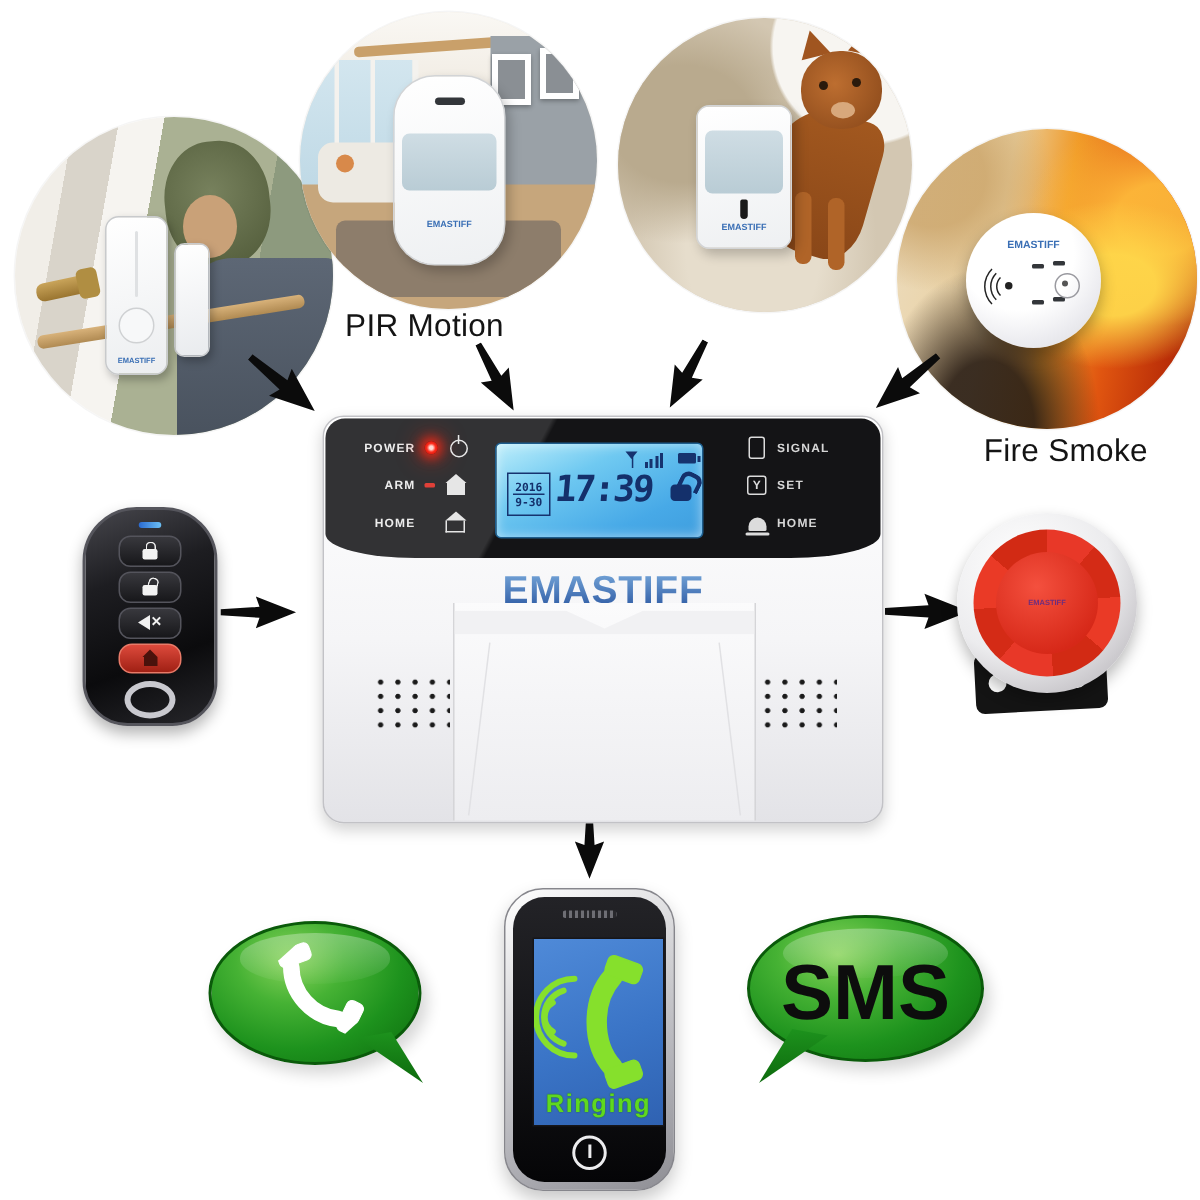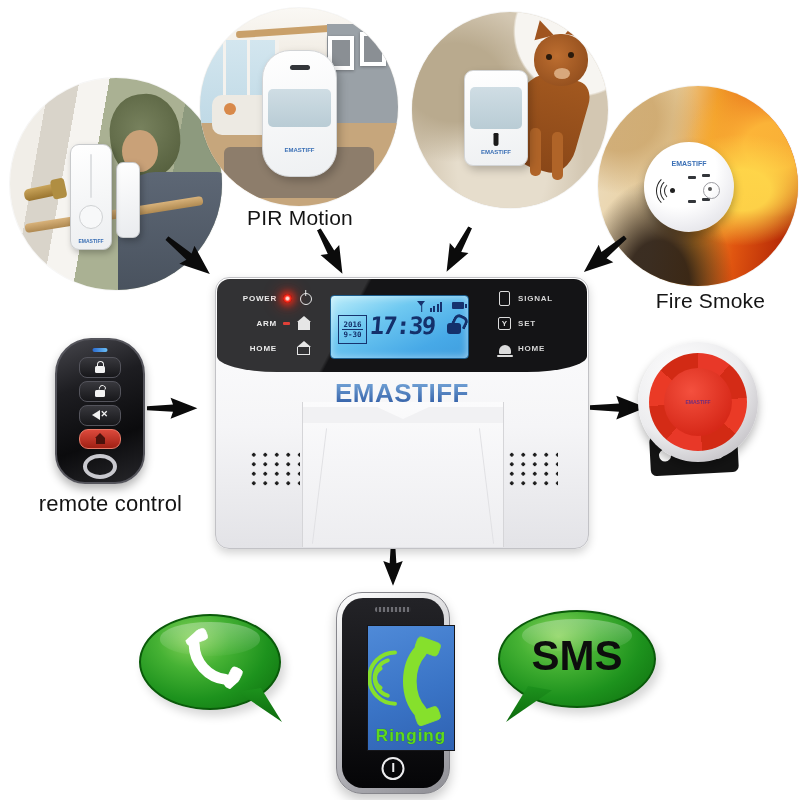--- a/index.html
+++ b/index.html
@@ -175,30 +175,30 @@
   
   .bubble{position:absolute;border-radius:50%;
       background:radial-gradient(ellipse at 38% 26%,#8ad45c 0%,#46b234 30%,#1d921d 62%,#0d6a0d 100%);
       border:2px solid #0a5a0a;box-shadow:4px 6px 10px rgba(0,0,0,.16);}
   .bubble::before{content:"";position:absolute;left:14%;right:14%;top:7%;height:36%;border-radius:50%;
       background:linear-gradient(rgba(255,255,255,.30),rgba(255,255,255,.03));}
   .tail{position:absolute;background:linear-gradient(#1d921d,#0d6a0d);}
   .tail.r{clip-path:polygon(0 12%,100% 100%,52% 0);}
   .tail.l{clip-path:polygon(100% 12%,0 100%,48% 0);}
   .bub-phone{position:absolute;left:42px;top:12px;width:58px;height:66px;transform:rotate(-42deg);color:#ffffff;}
-  .sms-txt{position:absolute;left:0;right:0;top:20px;text-align:center;font-size:42px;font-weight:700;color:#0d0d0d;}
+  .sms-txt{position:absolute;left:0;right:0;top:20px;text-align:center;font-size:52px;font-weight:700;color:#0d0d0d;}
 
   
   .phone{position:absolute;left:336px;top:592px;width:112px;height:200px;border-radius:26px;
       background:linear-gradient(150deg,#ffffff 0%,#dddddf 30%,#b0b0b6 70%,#8e8e94 100%);
       border:1px solid #86868c;box-shadow:0 6px 12px rgba(0,0,0,.22);}
   .p-face{position:absolute;inset:5px;border-radius:21px;background:linear-gradient(#232327,#050507);}
   .p-speaker{position:absolute;top:9px;left:50%;transform:translateX(-50%);width:36px;height:5px;border-radius:2px;
       background:repeating-linear-gradient(90deg,#6e6e74 0 2px,#28282c 2px 4px);}
-  .p-screen{position:absolute;left:25px;top:27px;width:86px;height:124px;
+  .p-screen{position:absolute;left:13px;top:27px;width:86px;height:124px;
       background:linear-gradient(160deg,#4f8ad8 0%,#3a74c6 55%,#2f62b2 100%);border:1px solid #16161a;}
   .p-ring{position:absolute;left:0;right:0;bottom:4px;text-align:center;font-size:17px;font-weight:700;
       color:#5fd81f;letter-spacing:1px;text-shadow:0 0 1px #1d6a08;}
   .p-btn{position:absolute;bottom:8px;left:50%;transform:translateX(-50%);width:19px;height:19px;
       border:2.5px solid #ececee;border-radius:50%;}
   .p-btn::before{content:"";position:absolute;left:50%;top:4px;width:2.5px;height:9px;background:#ececee;transform:translateX(-50%);}
 </style>
 </head>
 <body>
 
@@ -238,21 +238,21 @@
     <div class="lr-rug"></div>
     <div class="lr-sofa"></div>
     <div class="lr-pillow" style="left:12%;top:48%;"></div>
     <div class="lr-pillow" style="left:42%;top:50%;"></div>
     <div class="pir-dev" style="left:62px;top:42px;width:73px;height:125px;border-radius:28px;">
       <div class="pir-slot" style="top:14px;width:20px;height:5px;"></div>
       <div class="pir-lens" style="top:38px;height:38px;"></div>
       <div class="pir-txt" style="top:96px;">EMASTIFF</div>
     </div>
   </div>
-  <div class="devlabel" style="left:205px;top:206px;width:190px;">PIR Motion</div>
+  <div class="devlabel" style="left:188px;top:206px;width:190px;">PIR Motion</div>
 
   <div class="circle" style="left:412px;top:12px;width:196px;height:196px;">
     <div class="cat-bg"></div>
     <div class="cat-ear" style="left:120px;top:8px;transform:rotate(-14deg);"></div>
     <div class="cat-ear" style="left:155px;top:6px;transform:rotate(12deg);"></div>
     <div class="cat-body"></div>
     <div class="cat-leg" style="left:118px;top:116px;"></div>
     <div class="cat-leg" style="left:140px;top:120px;"></div>
     <div class="cat-head"></div>
     <div class="cat-eye" style="left:134px;top:42px;"></div>
@@ -407,21 +407,20 @@
         </div>
       <div class="rbtn">
           <span class="imute"></span>
         </div>
       <div class="rbtn red">
           <span class="ihome"></span>
         </div>
     </div>
     <div class="r-ring"></div>
   </div>
-  <div class="devlabel" style="left:8px;top:491px;width:205px;font-size:22px;">remote control</div>
 
   <div class="siren">
     <div class="s-bracket">
       <div class="s-hole" style="left:9px;"></div>
       <div class="s-hole" style="left:62px;"></div>
     </div>
     <div class="s-horn">
       <div class="s-red"></div>
       <div class="s-core">
         <span class="s-txt">EMASTIFF</span>

